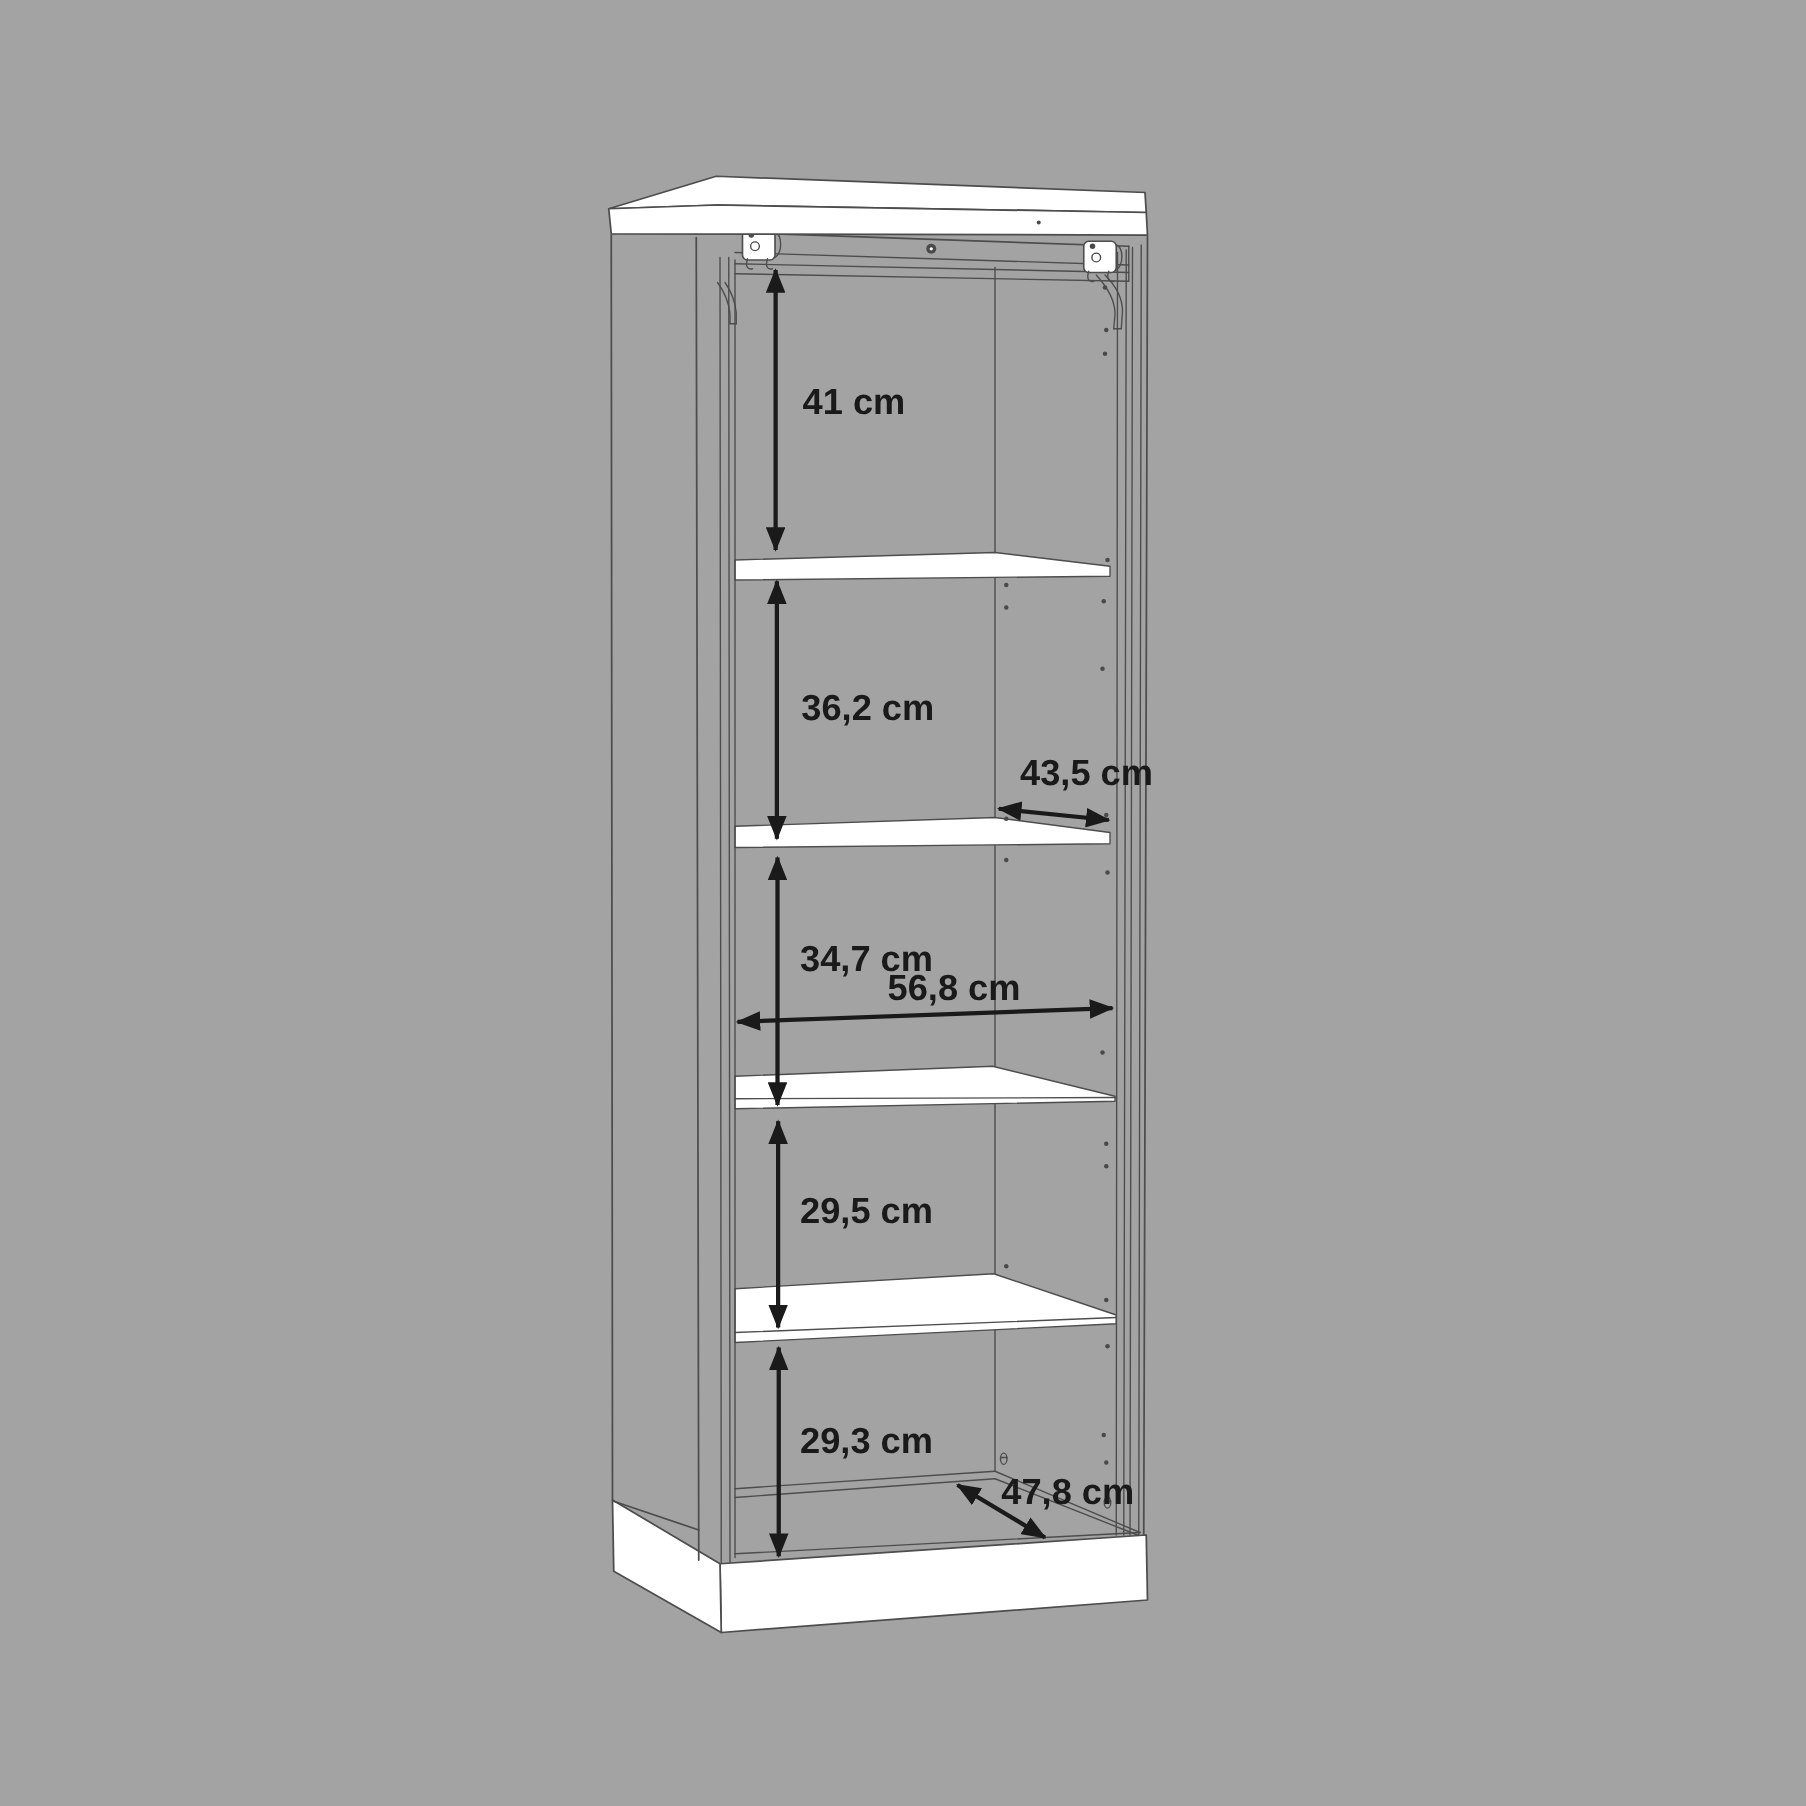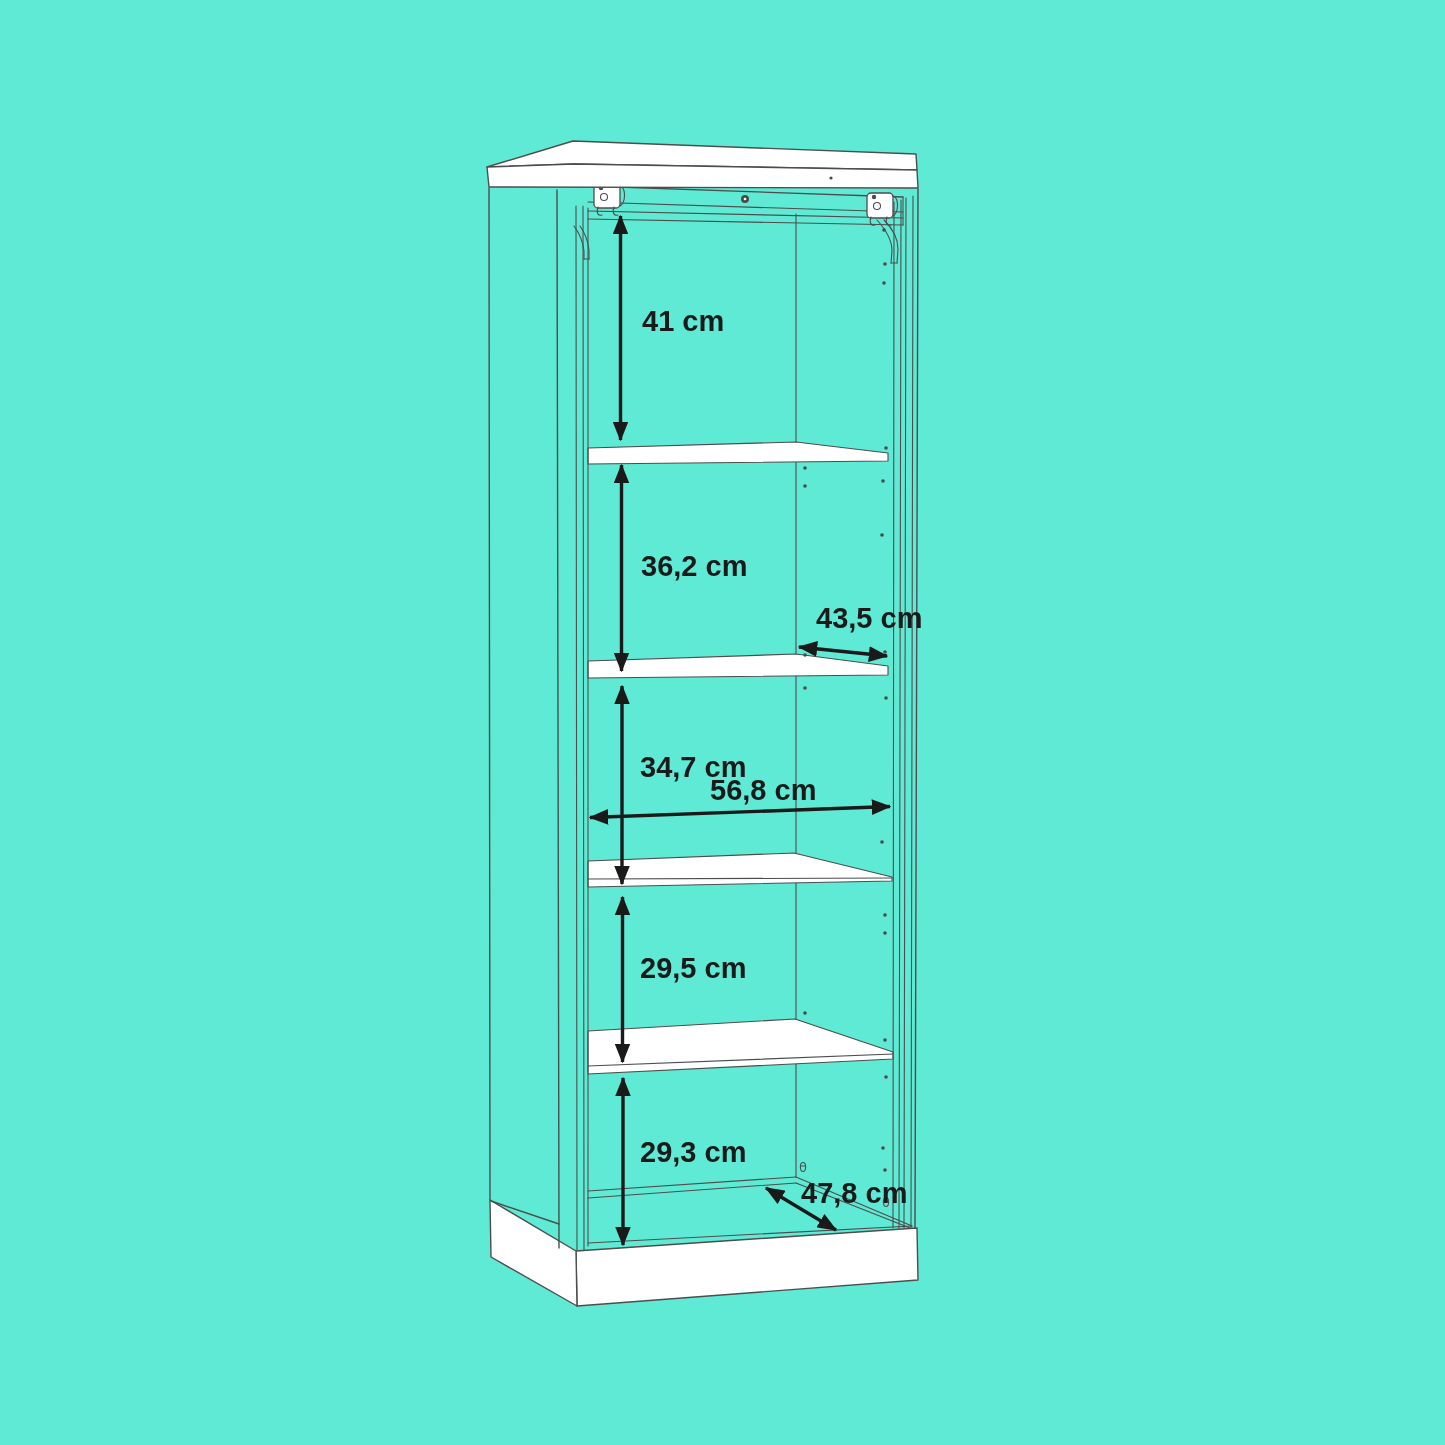--- a/index.html
+++ b/index.html
@@ -1,17 +1,17 @@
 <!DOCTYPE html>
 <html style="--line: #4d4d4d; --dim: #1a1a1a;"><head>
 <meta charset="utf-8">
 <style>
   :root { --line:#4d4d4d; --dim:#1a1a1a; }
   html,body{margin:0;padding:0;background:#fff;}
-  .stage{width:1445px;height:1445px;position:relative;background:#5eead4;overflow:hidden;}
+  .stage{width:1445px;height:1445px;position:relative;background:#a3a3a3;overflow:hidden;}
   .fline{fill:none;stroke:var(--line);stroke-width:1.4;stroke-linecap:round;stroke-linejoin:round;}
   .fpoly{fill:#ffffff;stroke:var(--line);stroke-width:1.4;stroke-linejoin:round;}
   .thin{stroke-width:1.1;}
   .dim{stroke:var(--dim);stroke-width:3.4;fill:none;}
   .dim-label{font-family:"Liberation Sans",sans-serif;font-weight:bold;font-size:29px;fill:var(--dim);}
   .dot{fill:#4a4a4a;stroke:none;}
   .hw{fill:#ffffff;stroke:var(--line);stroke-width:1.3;stroke-linejoin:round;}
 </style>
 </head>
 <body style="background: rgb(255, 255, 255);">

